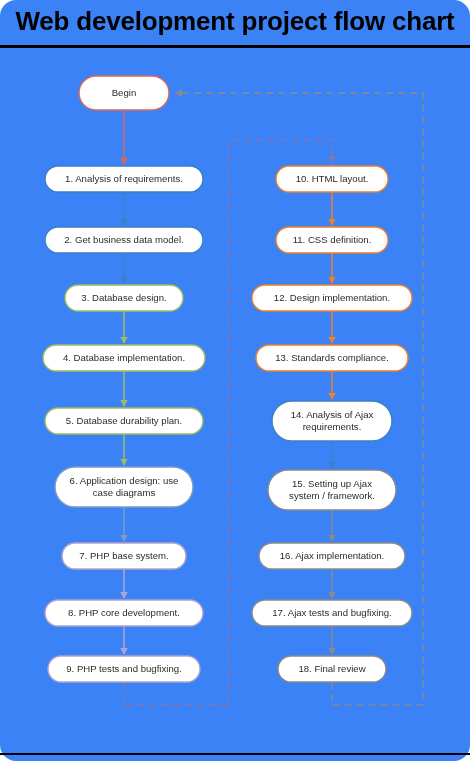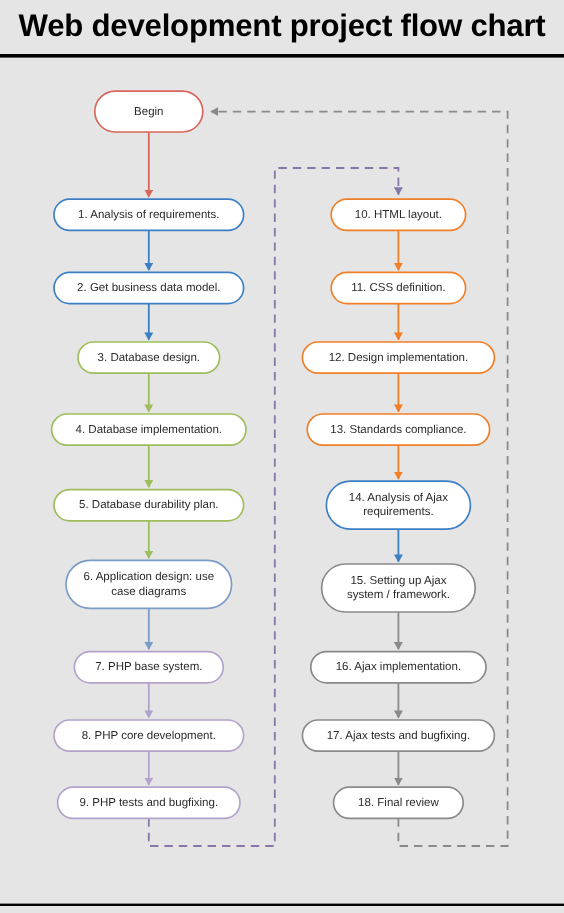--- a/index.html
+++ b/index.html
@@ -11,21 +11,22 @@
     width: 470px;
     height: 761px;
     font-family: "Liberation Sans", sans-serif;
     overflow: hidden;
     position: relative;
   }
   #page {
     position: relative;
     width: 470px;
     height: 761px;
-    background: #e5e5e5;
+    background: #3b82f6;
+    border-radius: 16px;
   }
   #title {
     position: absolute;
     left: 0;
     top: 6px;
     width: 470px;
     text-align: center;
     font-size: 26px;
     font-weight: bold;
     color: #000000;

